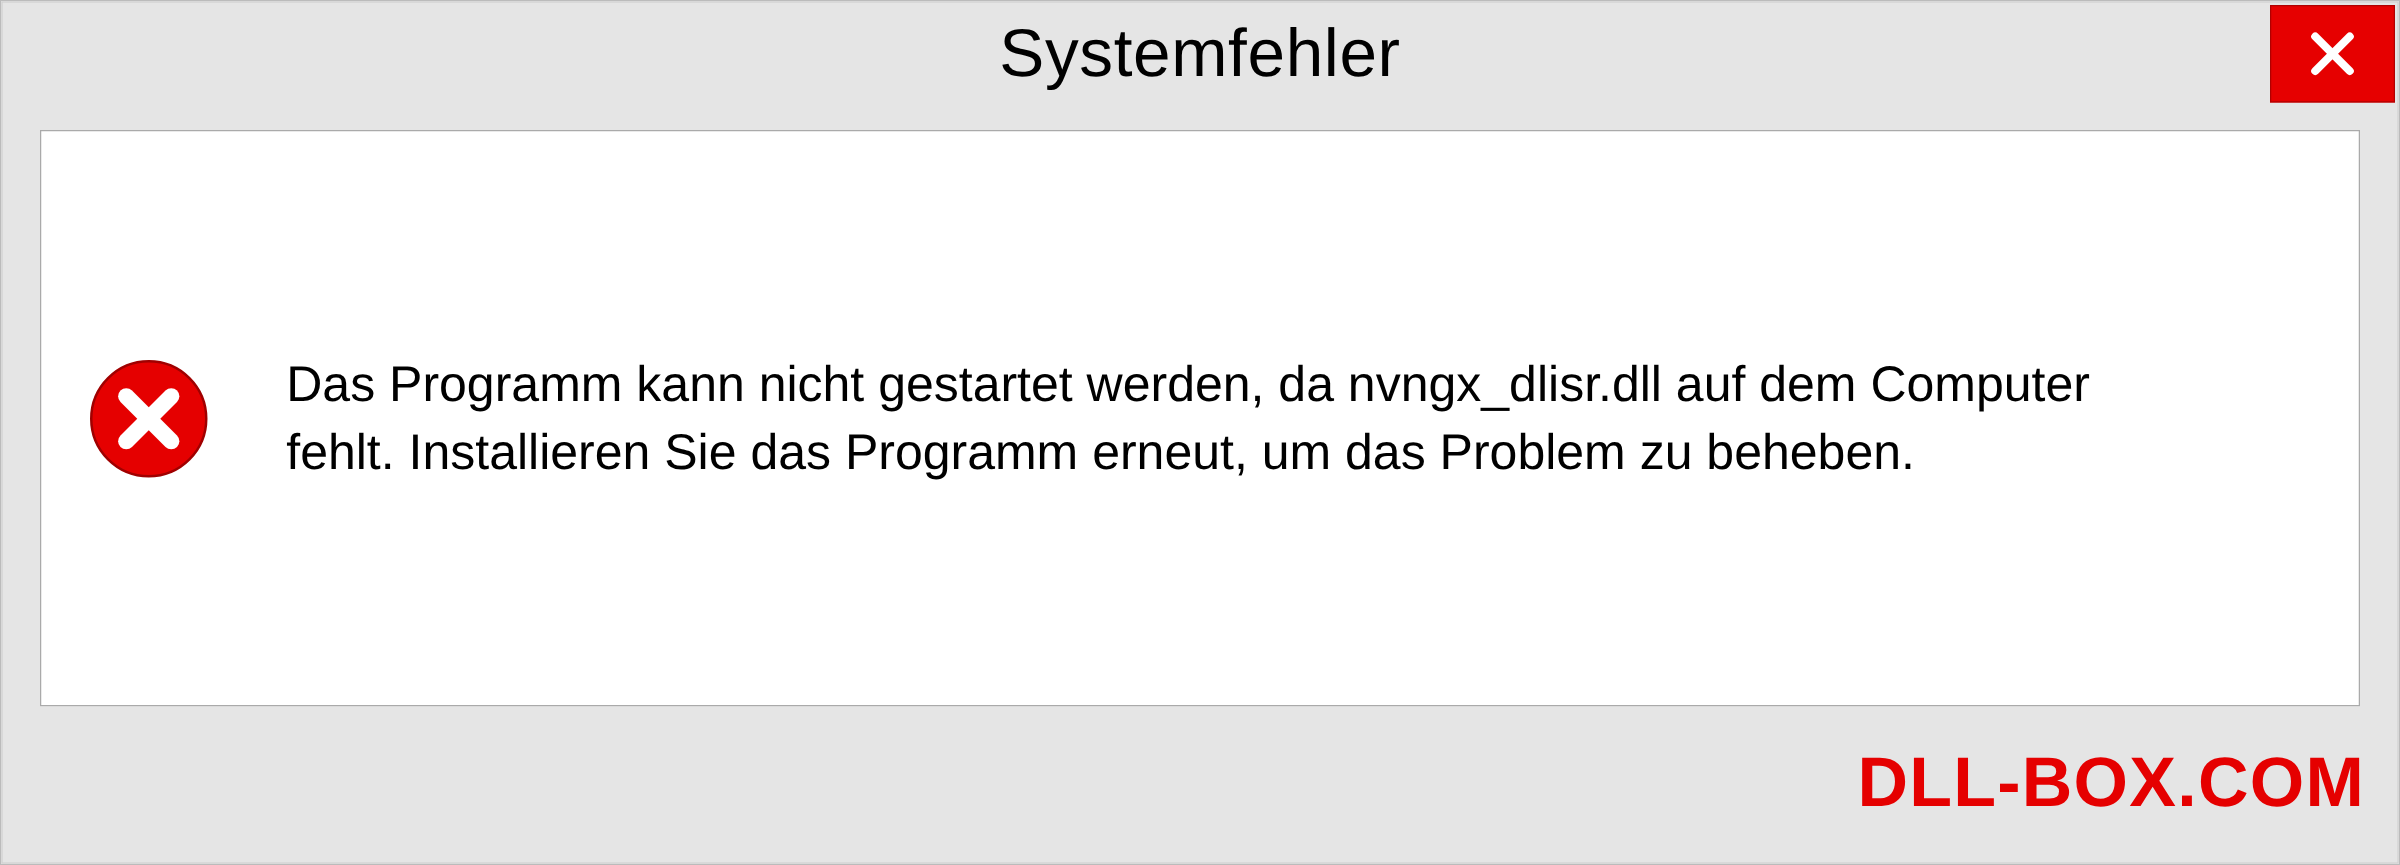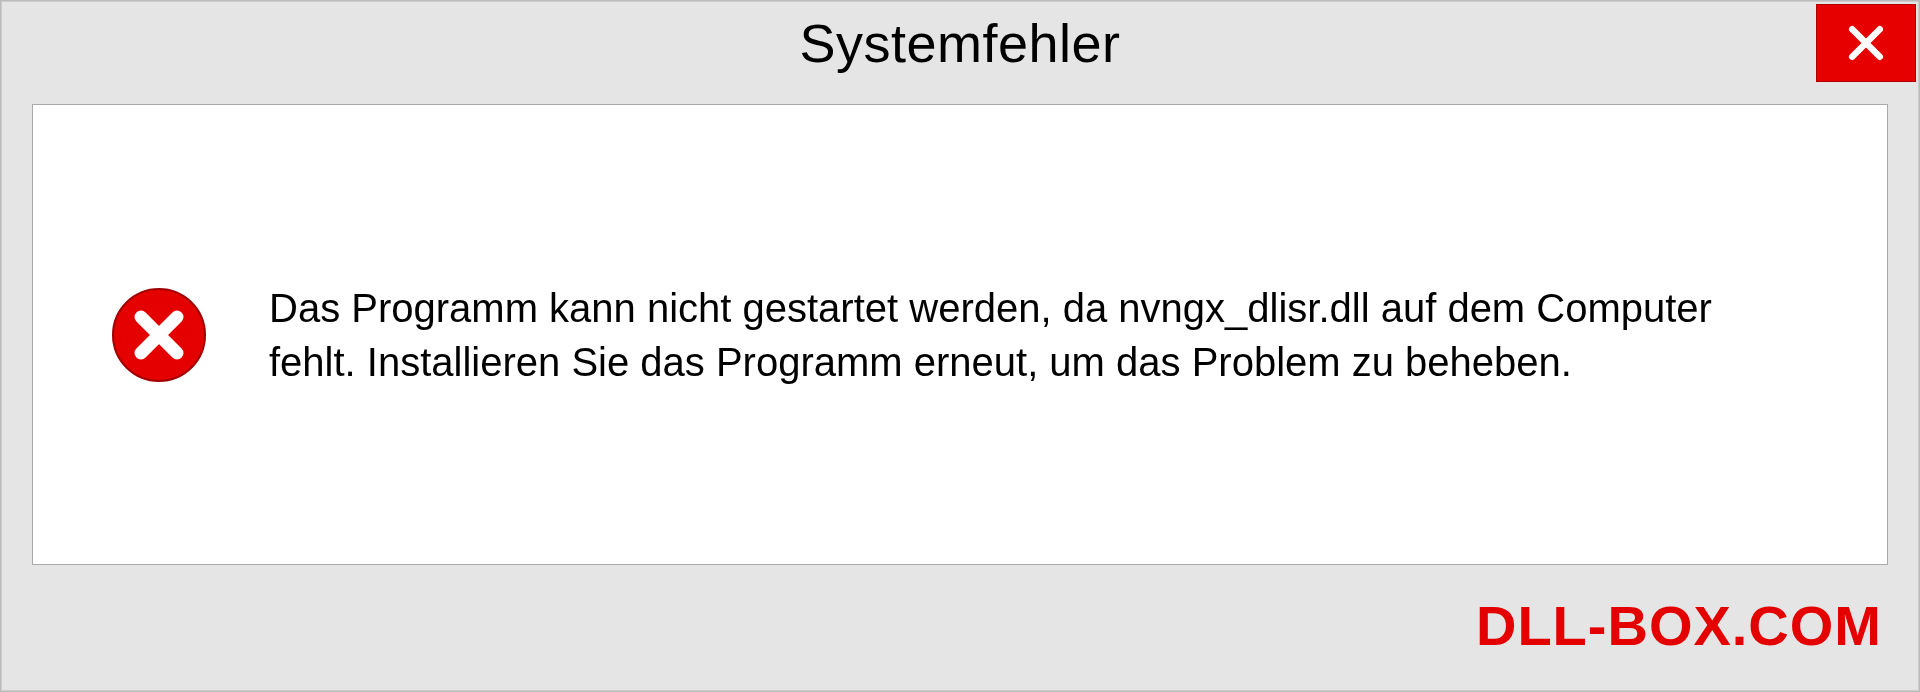--- a/index.html
+++ b/index.html
@@ -57,40 +57,40 @@
       stroke-width: 7;
       stroke-linecap: round;
     }
     .content-box {
       margin: 14px 30px 0 30px;
       background: #fff;
       border: 1px solid #aaa;
       flex: 1;
       display: flex;
       align-items: center;
-      padding: 40px 60px 40px 76px;
+      padding: 40px 60px 40px 36px;
     }
     .error-icon {
       width: 100px;
       height: 100px;
       flex-shrink: 0;
       margin-right: 60px;
     }
     .message {
       font-size: 40px;
       line-height: 1.35;
       color: #000;
       font-weight: 400;
       max-width: 1500px;
     }
     .footer {
       display: flex;
       align-items: center;
       justify-content: flex-end;
-      padding: 28px 36px 32px 30px;
+      padding: 28px 26px 32px 30px;
       gap: 120px;
       margin-left: 44px;
     }
     .watermark {
       font-size: 56px;
       font-weight: 800;
       color: #e50000;
       letter-spacing: 1px;
       font-family: Arial, sans-serif;
     }

